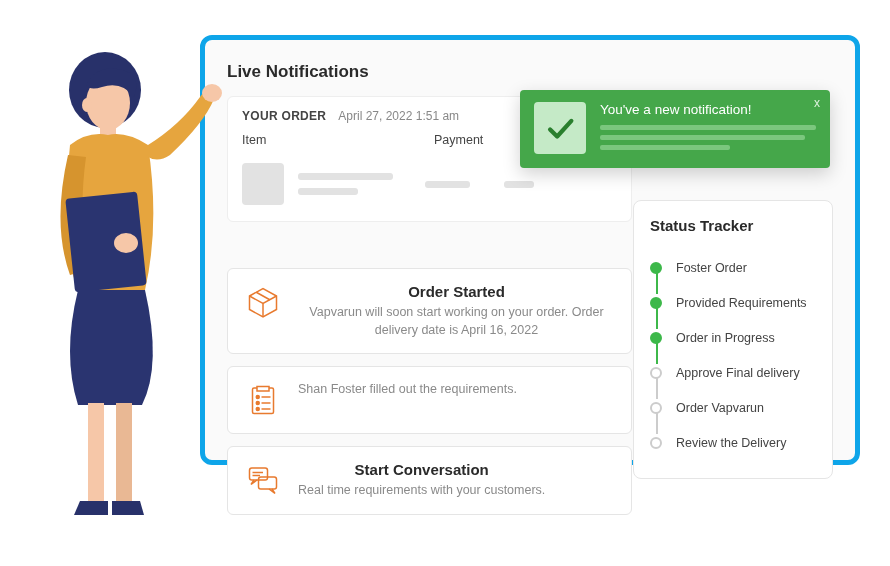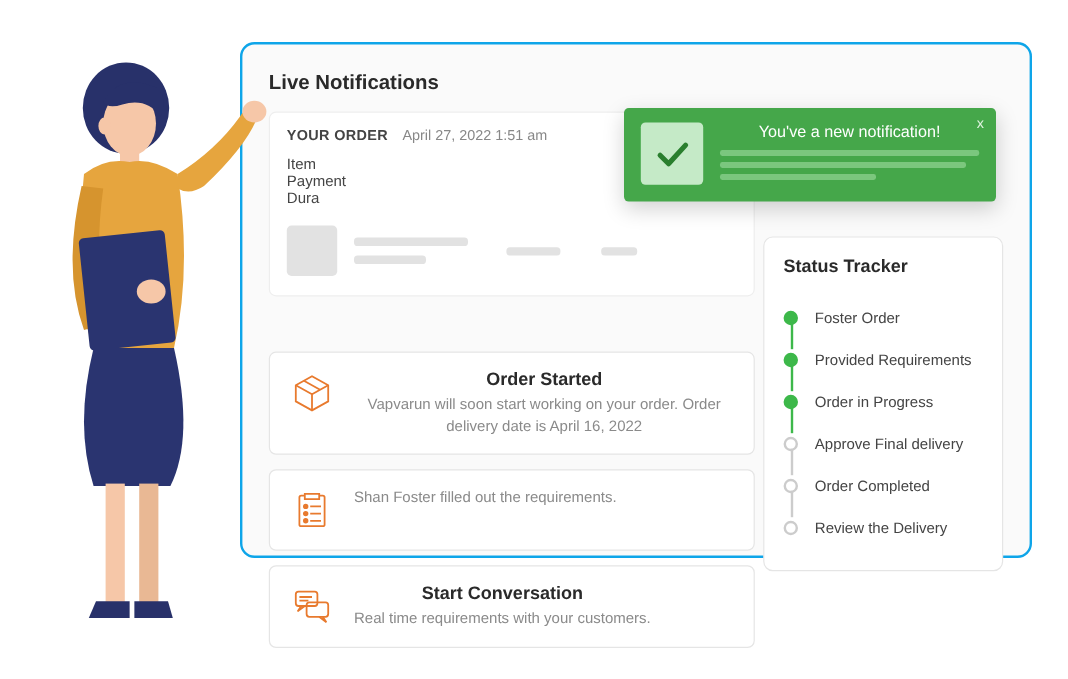--- a/index.html
+++ b/index.html
@@ -23,21 +23,21 @@
   }
 
   
   .panel {
     position: absolute;
     left: 200px;
     top: 35px;
     width: 660px;
     height: 430px;
     background: #fafafa;
-    border: 2px solid #0ea5e9;
+    border: 5px solid #0ea5e9;
     border-radius: 12px;
     padding: 22px 22px 20px 22px;
   }
   .panel-title {
     font-size: 17px;
     font-weight: 600;
     color: #2a2a2a;
     margin-bottom: 14px;
   }
 
@@ -46,21 +46,21 @@
     border-radius: 6px;
     border: 1px solid #eee;
     padding: 12px 14px 16px 14px;
     margin-bottom: 46px;
     width: 405px;
   }
   .order-meta { display: flex; align-items: baseline; gap: 12px; font-size: 12px; color: #444; }
   .order-meta .label { font-weight: 800; letter-spacing: .3px; }
   .order-meta .date { color: #888; }
   .order-meta .pay { margin-left: auto; color: #666; }
-  .order-headers { display: flex; gap: 0; margin-top: 10px; font-size: 12.5px; color: #444; flex-direction: column; }
+  .order-headers { display: flex; gap: 12px; margin-top: 10px; font-size: 12.5px; color: #444; }
   .order-headers .c1 { width: 180px; }
   .order-headers .c2 { width: 90px; }
   .order-headers .c3 { width: 60px; }
   .order-placeholder-row { display: flex; align-items: center; gap: 14px; margin-top: 16px; }
   .ph-img { width: 42px; height: 42px; background: #e2e2e2; border-radius: 4px; }
   .ph-lines { display: flex; flex-direction: column; gap: 8px; }
   .ph-lines .line1 { width: 95px; height: 7px; background: #e2e2e2; border-radius: 3px; }
   .ph-lines .line2 { width: 60px; height: 7px; background: #e2e2e2; border-radius: 3px; }
   .ph-qty { width: 45px; height: 7px; background: #e2e2e2; border-radius: 3px; margin-left: 18px; }
   .ph-dur { width: 30px; height: 7px; background: #e2e2e2; border-radius: 3px; margin-left: 20px; }
@@ -122,21 +122,21 @@
     box-shadow: 0 6px 18px rgba(0,0,0,.18);
   }
   .toast-check {
     width: 52px; height: 52px;
     background: #c5eac7;
     border-radius: 4px;
     display:flex; align-items:center; justify-content:center;
     flex: 0 0 52px;
   }
   .toast-body { flex: 1; }
-  .toast-title { color: #fff; font-size: 13.5px; font-weight: 500; margin-bottom: 8px; text-align: center; }
+  .toast-title { color: #fff; font-size: 13.5px; font-weight: 500; margin-bottom: 8px; }
   .toast-lines .tline { height: 5px; background: #7bc77e; border-radius: 2px; margin-bottom: 5px; }
   .toast-lines .tline.w1 { width: 100%; }
   .toast-lines .tline.w2 { width: 95%; }
   .toast-lines .tline.w3 { width: 60%; margin-bottom:0; }
   .toast-close { position:absolute; top:6px; right:10px; color:#dff3df; font-size:12px; cursor:pointer; }
 </style>
 </head>
 <body>
 
 <div class="illustration">
@@ -269,21 +269,21 @@
       <div class="step active">
         <div class="dot"></div>
         <div class="step-label">Order in Progress</div>
       </div>
       <div class="step">
         <div class="dot"></div>
         <div class="step-label">Approve Final delivery</div>
       </div>
       <div class="step">
         <div class="dot"></div>
-        <div class="step-label">Order Completed</div>
+        <div class="step-label">Order Vapvarun</div>
       </div>
       <div class="step">
         <div class="dot"></div>
         <div class="step-label">Review the Delivery</div>
       </div>
     </div>
   </div>
 
 </div>
 

